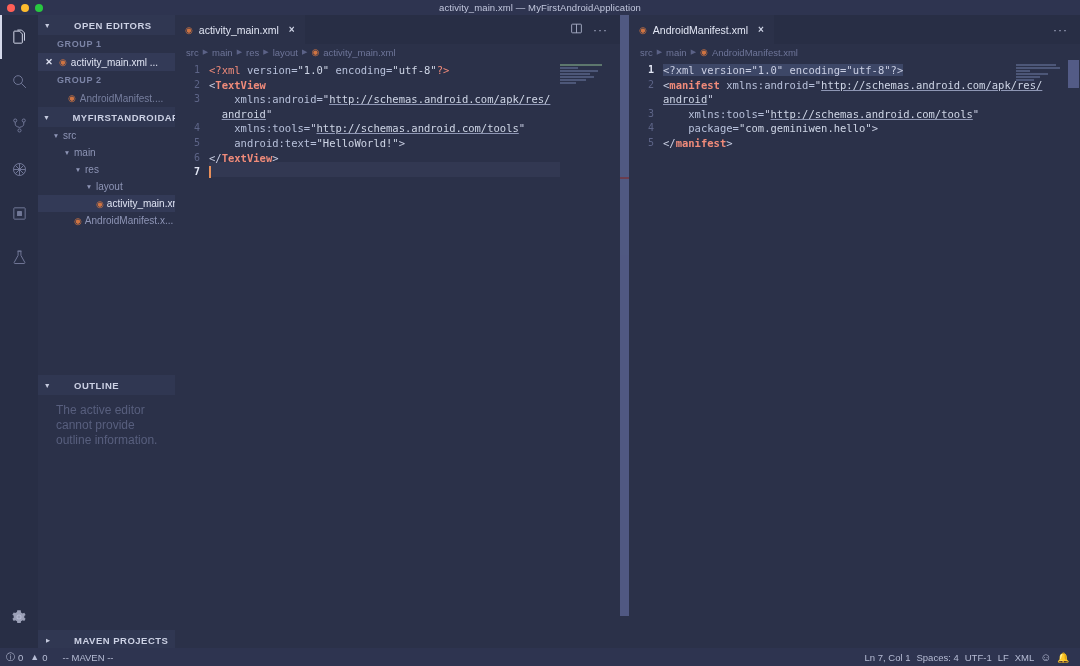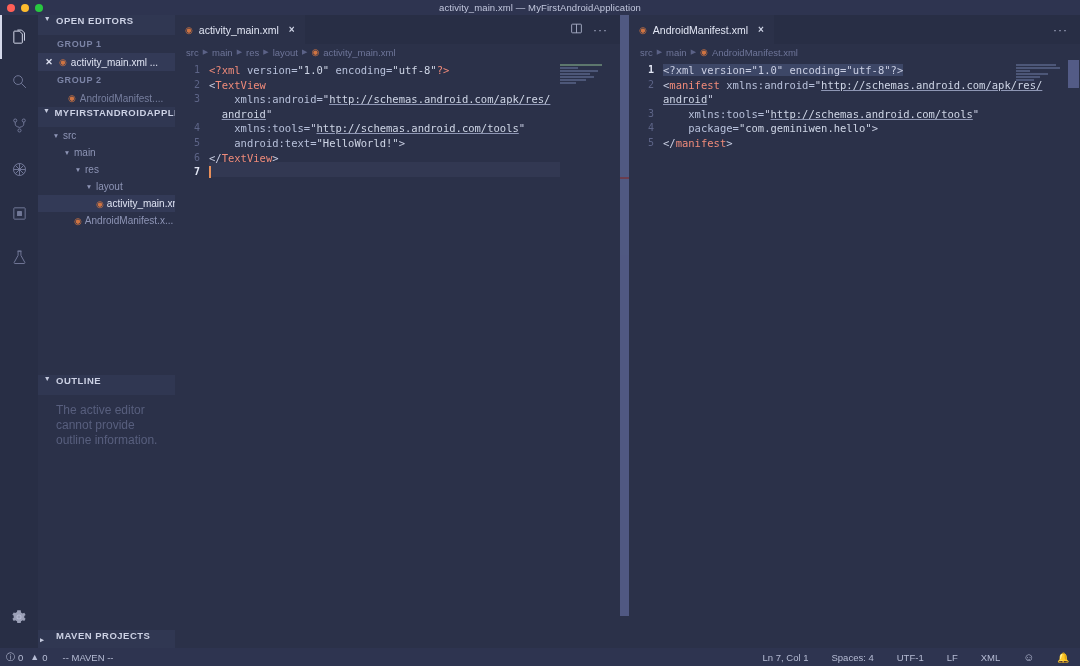--- a/index.html
+++ b/index.html
@@ -41,21 +41,21 @@
   
   .sidebar {
     position: absolute; top: 15px; left: 38px; width: 137px; height: 651px;
     background: #2b3149; color: #9aa0bd; font-size: 10px;
   }
   .sb-title {
     height: 30px; display: flex; align-items: center; padding-left: 18px;
     font-size: 10px; letter-spacing: .9px; color: #b9bfd8; text-transform: uppercase;
   }
   .sec-header {
-    height: 20px; display: flex; gap: 4px; padding-left: 5px;
+    height: 20px; display: flex; align-items: center; gap: 22px; padding-left: 5px;
     background: #303752; font-size: 9.5px; font-weight: bold;
     letter-spacing: .5px; color: #ccd1e4;
   }
   .twisty { font-size: 7px; color: #c4c9dd; width: 9px; text-align: center; display:inline-block; }
   .twisty.collapsed { transform: rotate(-90deg); }
   .group-label {
     height: 18px; display: flex; align-items: center; padding-left: 19px;
     font-size: 9px; font-weight: bold; letter-spacing: .6px; color: #7c84a6;
   }
   .oe-row {
@@ -102,21 +102,21 @@
 
   .code-area { position: relative; background: #2b3149; overflow: hidden; }
   .code-line { display: flex; align-items: flex-start; height: 14.6px; font-family: "DejaVu Sans Mono", monospace; font-size: 10.5px; }
   .gutter {
     width: 34px; text-align: right; padding-right: 9px; color: #5d6party; color: #5d6487;
     font-family: "DejaVu Sans Mono", monospace; font-size: 10px; flex: none;
   }
   .gutter.cur { color: #e3e7f5; font-weight: bold; }
   .codetext { white-space: pre; color: #c9cee2; }
 
-  .tok-tag { color: #f08b7a; }
+  .tok-tag { color: #f08b7a; font-weight: bold; }
   .tok-attr { color: #b7c0da; }
   .tok-str { color: #cfd6e6; }
   .tok-pi   { color: #f08b7a; }
   .tok-punct{ color: #c9cee2; }
   .tok-url  { color: #cfd6e6; text-decoration: underline; text-decoration-color: #8e96b4; }
 
   .cur-line-hl { position: absolute; height: 14.6px; background: #323852; }
   .caret { display: inline-block; width: 1.5px; height: 12px; background: #e88f5a; vertical-align: -2px; }
   .sel-hl { background: #3d4767; }
 
@@ -134,21 +134,21 @@
   }
   .divider-mark { position:absolute; left:0; width:9px; height:2px; background:#7c4050; }
 
   
   .statusbar {
     position: absolute; bottom: 0; left: 0; width: 1080px; height: 18px;
     background: #2e3450; display: flex; align-items: center;
     font-size: 9.5px; color: #b6bcd4;
   }
   .sb-left { display: flex; align-items: center; gap: 9px; padding-left: 6px; }
-  .sb-right { margin-left: auto; display: flex; align-items: center; gap: 23px; padding-right: 10px; }
+  .sb-right { margin-left: auto; display: flex; align-items: center; gap: 6px; padding-right: 10px; }
   .sb-item { display: flex; align-items: center; gap: 3px; }
   .sb-glyph { font-size: 9px; }
 </style>
 </head>
 <body>
 
 <div id="app">
 
   <div class="titlebar">
     <div class="traffic">

